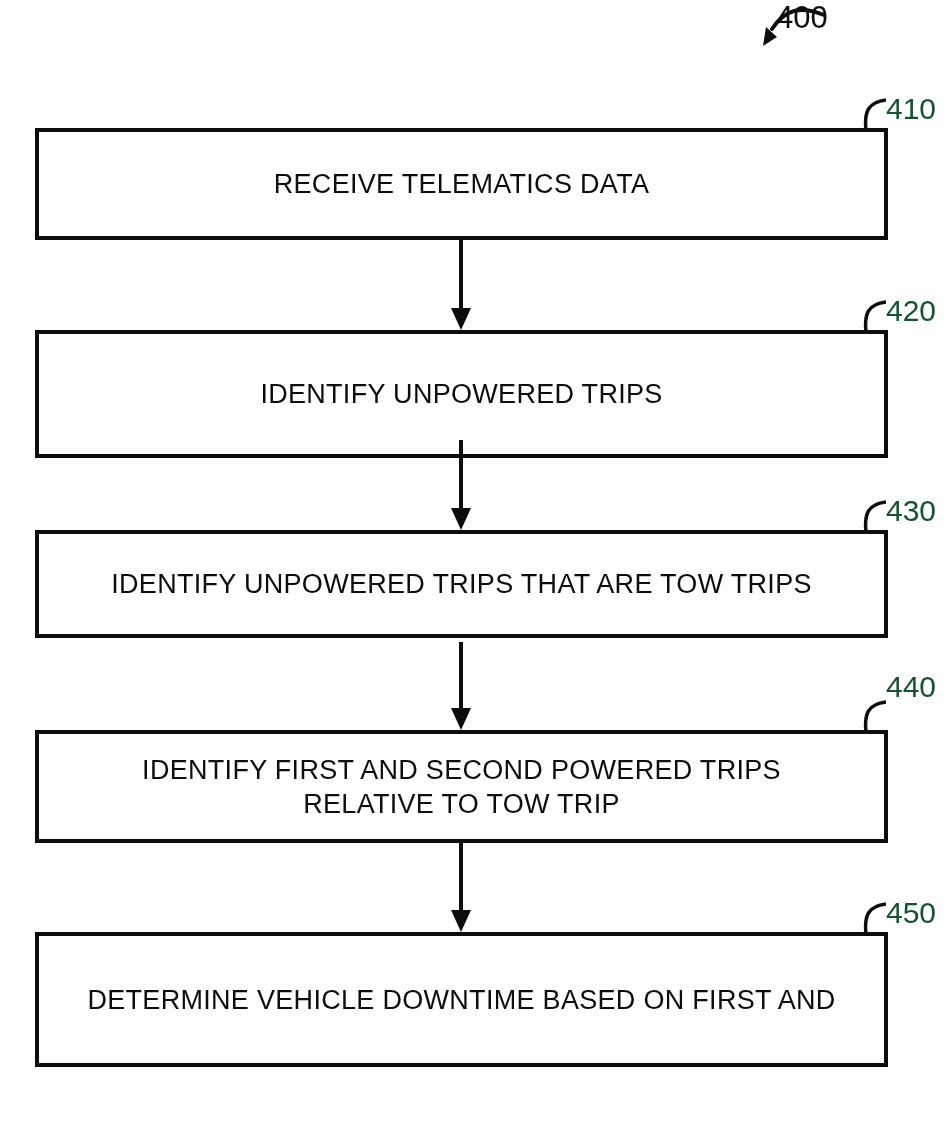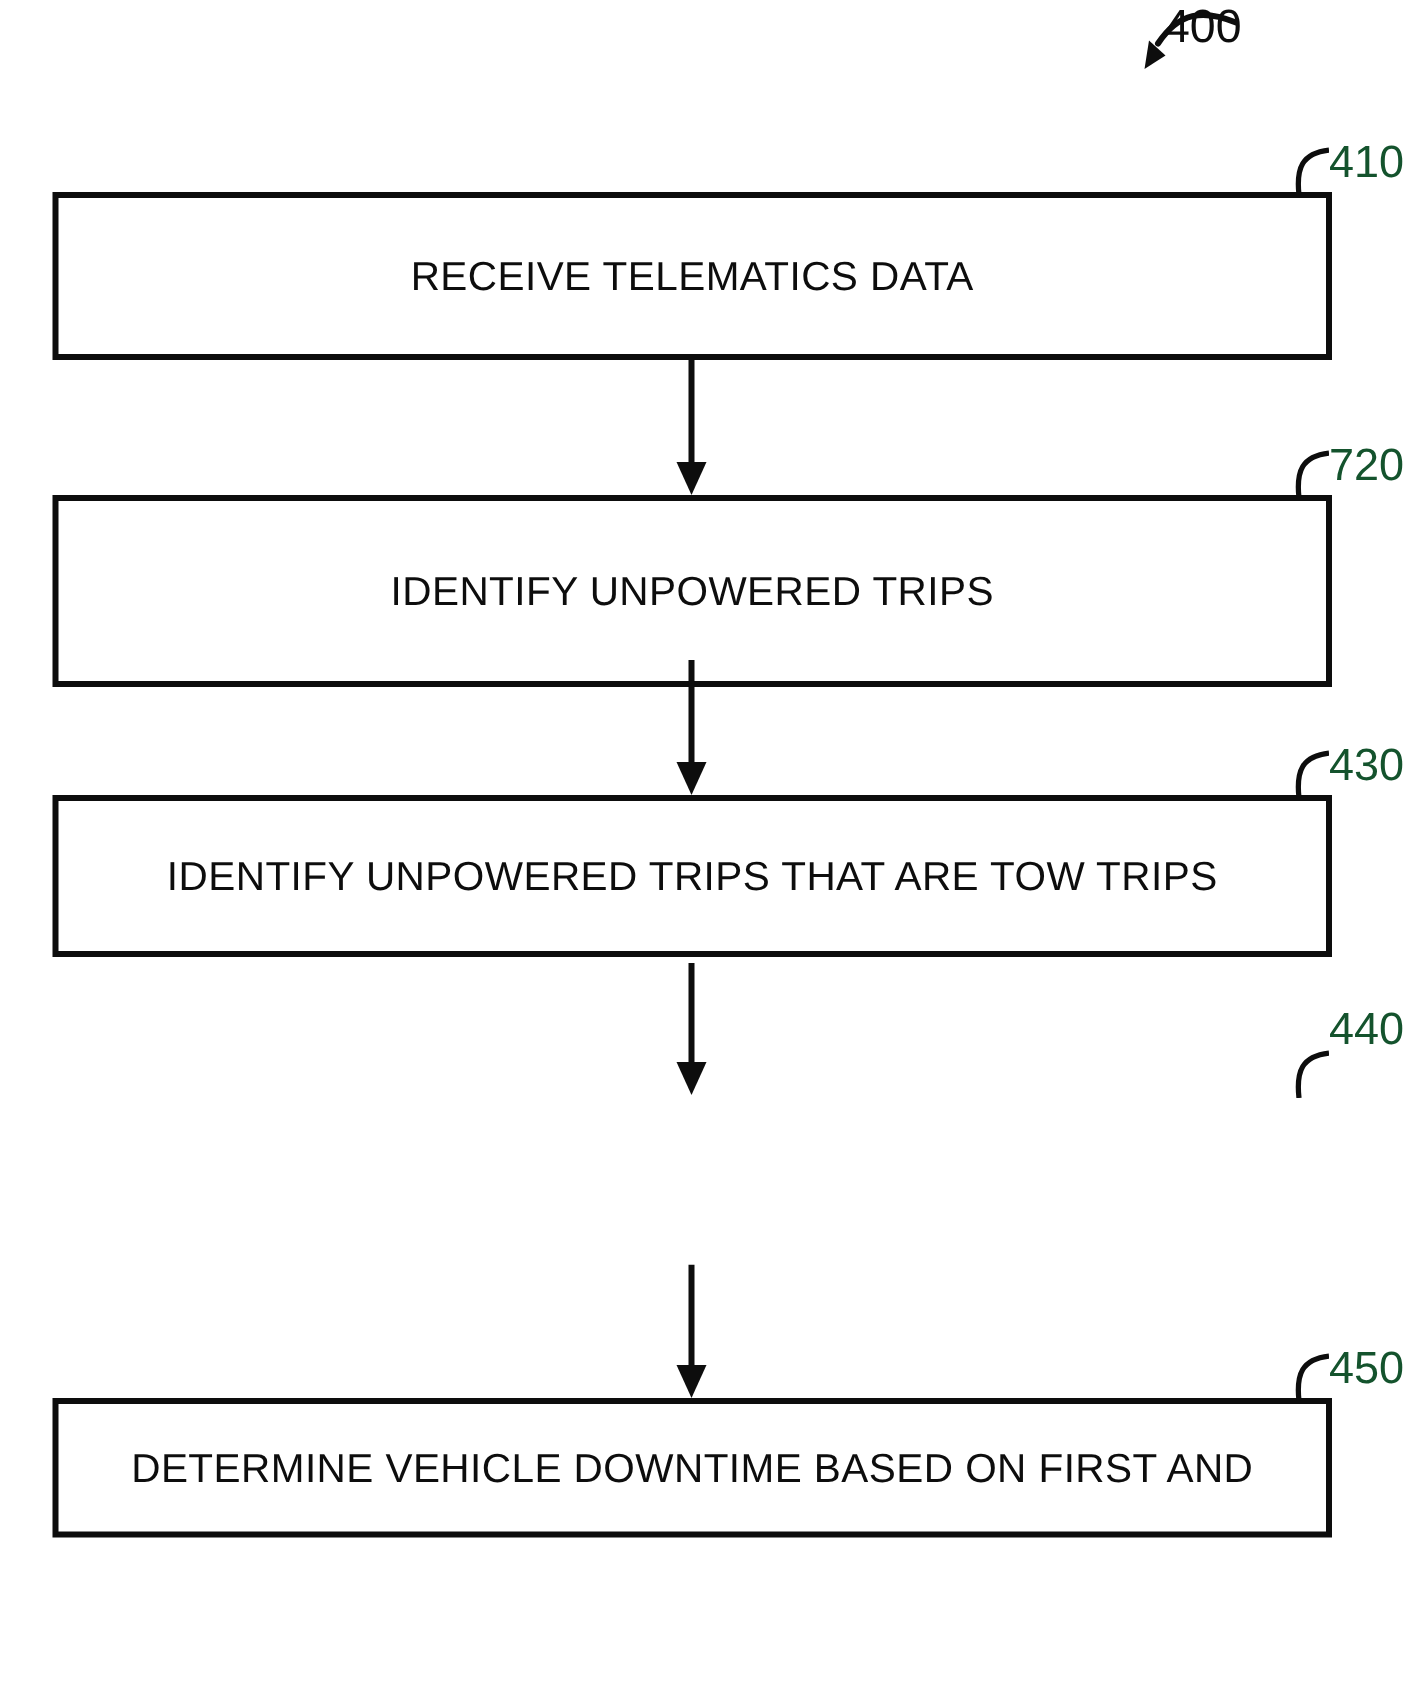--- a/index.html
+++ b/index.html
@@ -79,51 +79,55 @@
     <line x1="20" y1="0" x2="20" y2="72" stroke="#0d0d0d" stroke-width="4"></line>
     <polygon points="10,68 30,68 20,90" fill="#0d0d0d"></polygon>
   </svg>
 
   <div class="flow-box" style="top:330px; height:128px;">
     <div class="box-line">IDENTIFY UNPOWERED TRIPS</div>
   </div>
   <svg class="hook-svg" style="left:862px; top:298px;" width="24" height="34" viewBox="0 0 24 34">
     <path d="M4,34 C2,16 6,6 24,4" stroke="#0d0d0d" stroke-width="3.5" fill="none"></path>
   </svg>
-  <div class="ref-label" style="left:886px; top:296px;">720</div>
+  <div class="ref-label" style="left:886px; top:296px;">420</div>
 
   <svg class="connector-svg" style="left:441px; top:440px;" width="40" height="90" viewBox="0 0 40 90">
     <line x1="20" y1="0" x2="20" y2="72" stroke="#0d0d0d" stroke-width="4"></line>
     <polygon points="10,68 30,68 20,90" fill="#0d0d0d"></polygon>
   </svg>
 
   <div class="flow-box" style="top:530px; height:108px;">
     <div class="box-line">IDENTIFY UNPOWERED TRIPS THAT ARE TOW TRIPS</div>
   </div>
   <svg class="hook-svg" style="left:862px; top:498px;" width="24" height="34" viewBox="0 0 24 34">
     <path d="M4,34 C2,16 6,6 24,4" stroke="#0d0d0d" stroke-width="3.5" fill="none"></path>
   </svg>
   <div class="ref-label" style="left:886px; top:496px;">430</div>
 
   <svg class="connector-svg" style="left:441px; top:642px;" width="40" height="88" viewBox="0 0 40 88">
     <line x1="20" y1="0" x2="20" y2="70" stroke="#0d0d0d" stroke-width="4"></line>
     <polygon points="10,66 30,66 20,88" fill="#0d0d0d"></polygon>
   </svg>
 
+  <div class="flow-box" style="top:730px; height:113px;">
+    <div class="box-line">IDENTIFY FIRST AND SECOND POWERED TRIPS</div>
+    <div class="box-line">RELATIVE TO TOW TRIP</div>
+  </div>
   <svg class="hook-svg" style="left:862px; top:698px;" width="24" height="34" viewBox="0 0 24 34">
     <path d="M4,34 C2,16 6,6 24,4" stroke="#0d0d0d" stroke-width="3.5" fill="none"></path>
   </svg>
   <div class="ref-label" style="left:886px; top:672px;">440</div>
 
   <svg class="connector-svg" style="left:441px; top:843px;" width="40" height="89" viewBox="0 0 40 89">
     <line x1="20" y1="0" x2="20" y2="71" stroke="#0d0d0d" stroke-width="4"></line>
     <polygon points="10,67 30,67 20,89" fill="#0d0d0d"></polygon>
   </svg>
 
-  <div class="flow-box" style="top:932px; height:93px;">
+  <div class="flow-box" style="top:932px; height:135px;">
     <div class="box-line">DETERMINE VEHICLE DOWNTIME BASED ON FIRST AND</div>
   </div>
   <svg class="hook-svg" style="left:862px; top:900px;" width="24" height="34" viewBox="0 0 24 34">
     <path d="M4,34 C2,16 6,6 24,4" stroke="#0d0d0d" stroke-width="3.5" fill="none"></path>
   </svg>
   <div class="ref-label" style="left:886px; top:898px;">450</div>
 
 </div>
 
 </body></html>

